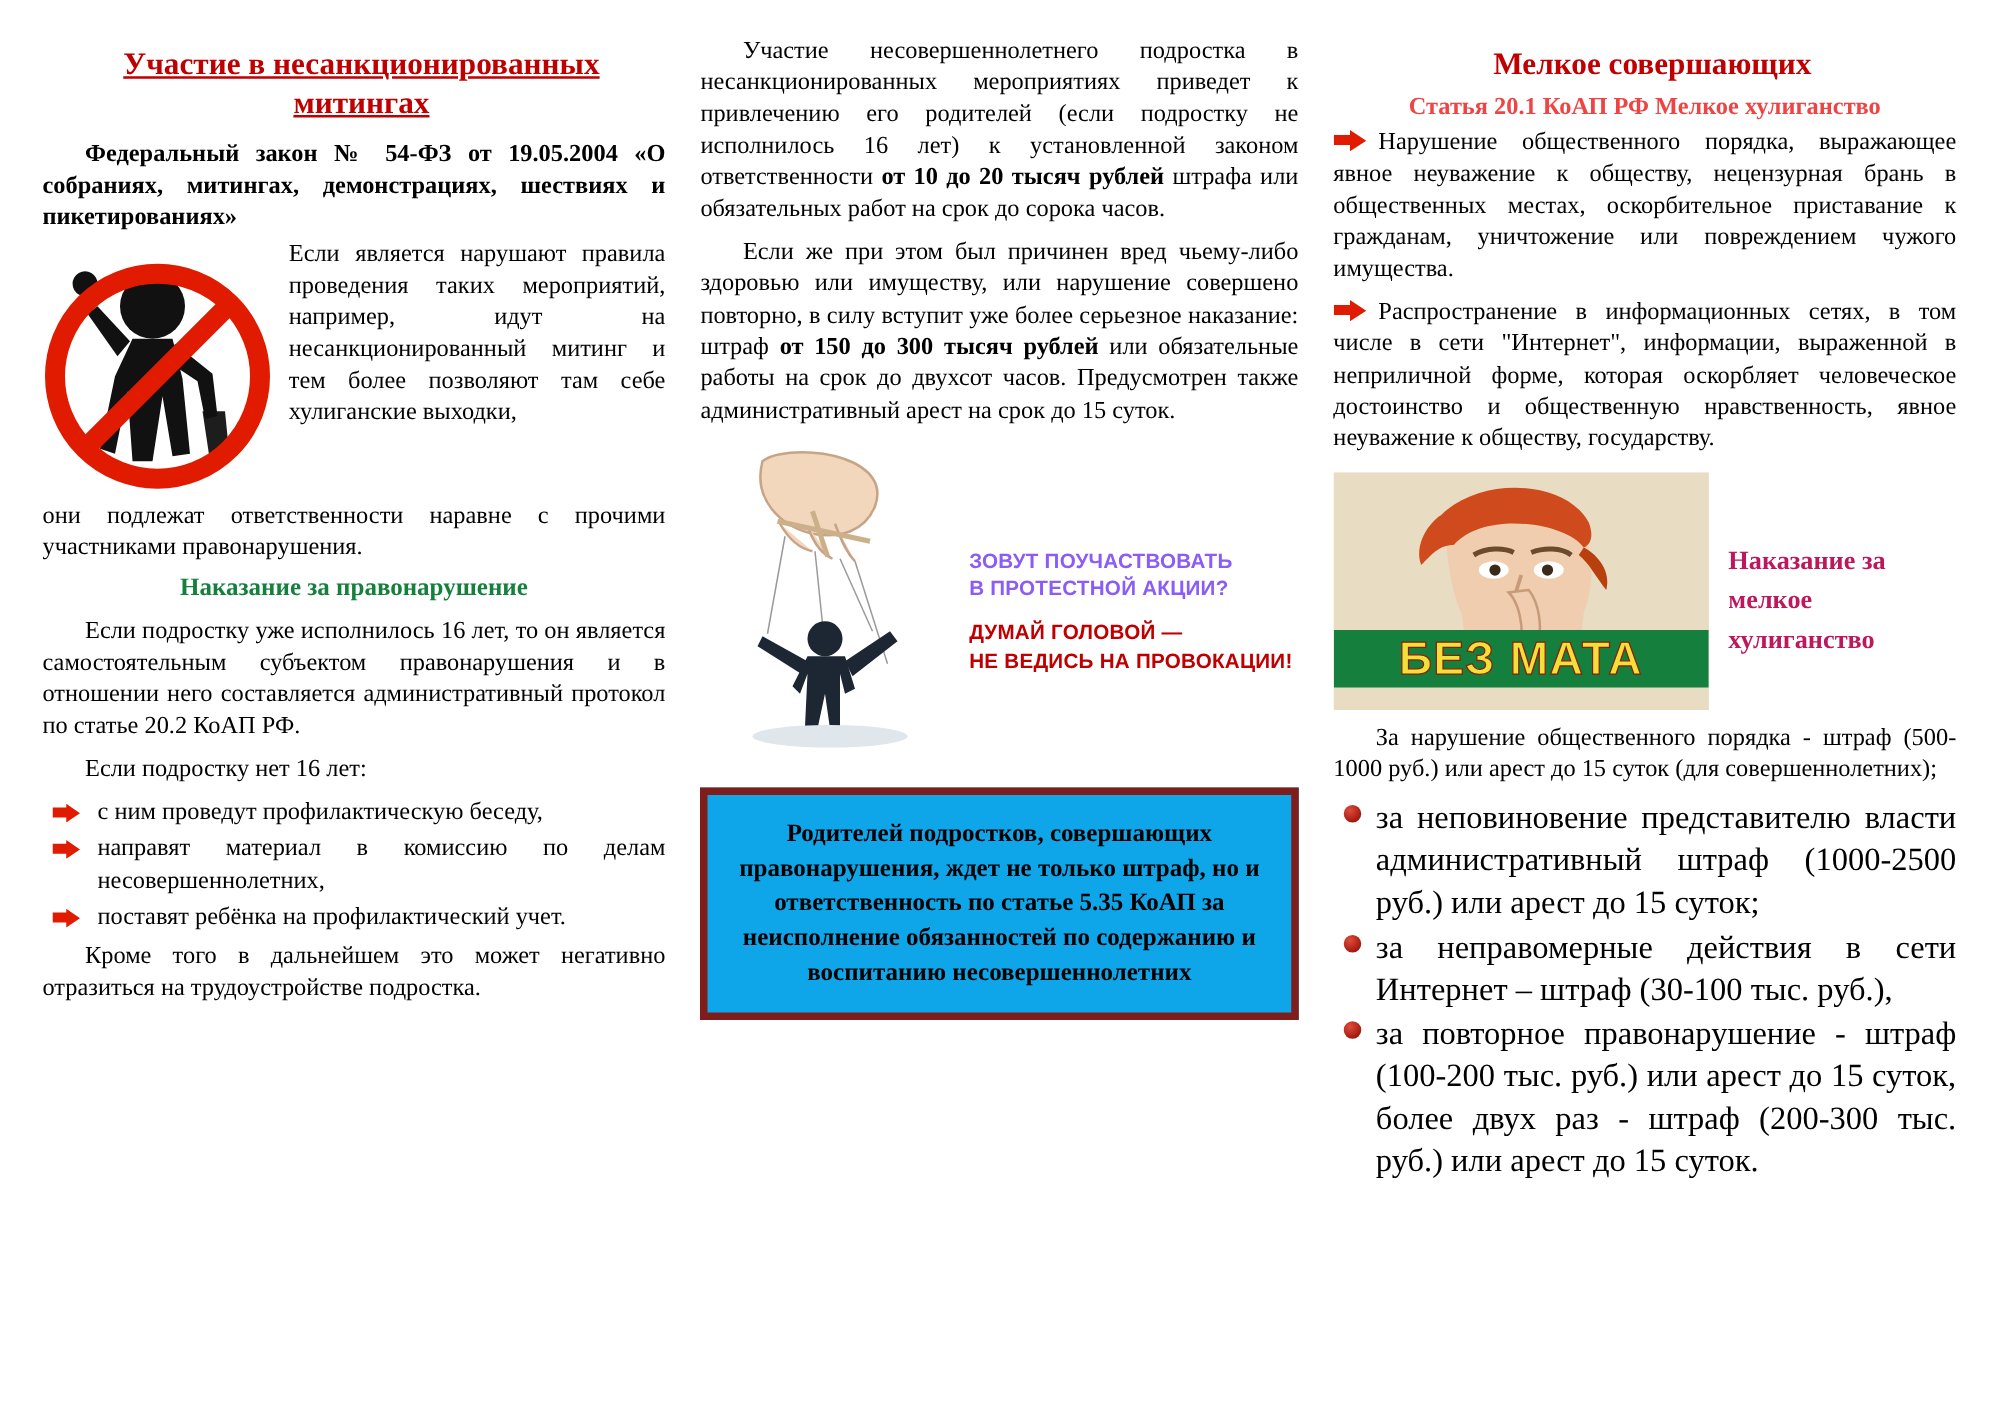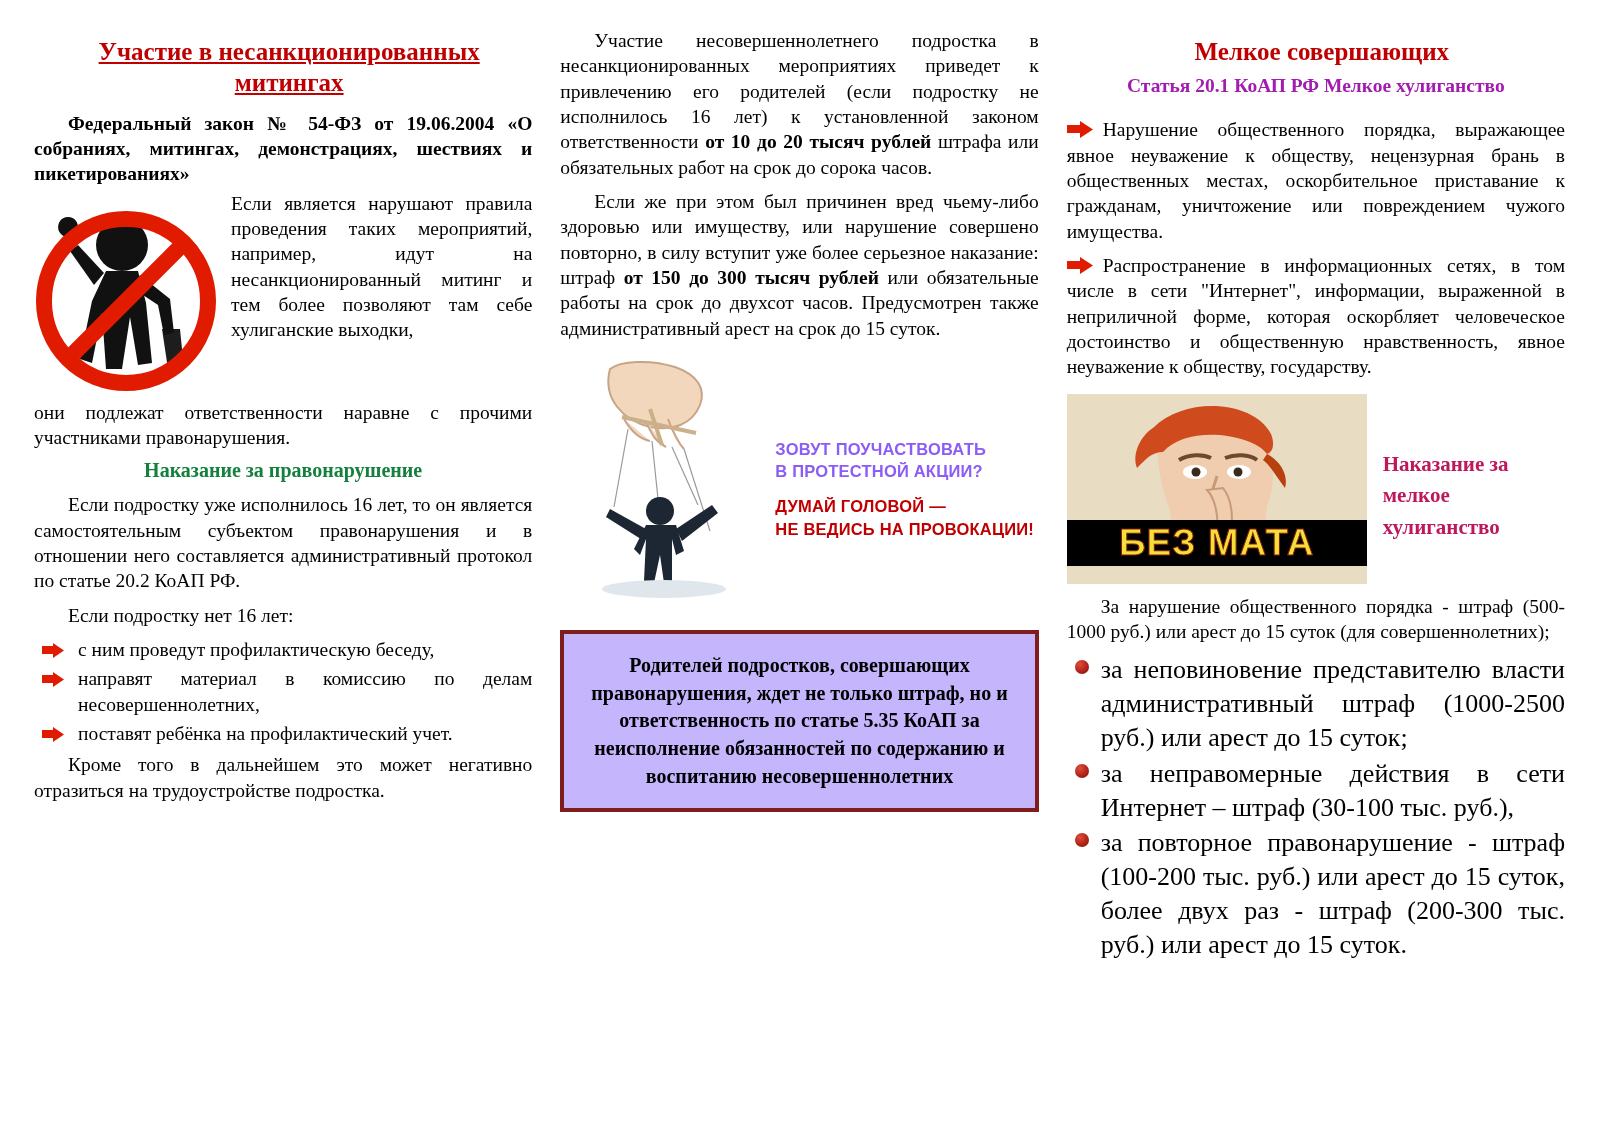--- a/index.html
+++ b/index.html
@@ -47,25 +47,25 @@
     line-height: 1.25;
   }
   h2.heading-center {
     color: #15803d;
     font-size: 20px;
     font-weight: bold;
     text-align: center;
     margin: 6px 0 10px 0;
   }
   h2.heading-black {
-    color: #a21caf;
+    color: #ef4444;
     font-size: 19.5px;
     font-weight: bold;
     text-align: center;
-    margin: 4px 0 20px 0;
+    margin: 4px 0 4px 0;
   }
   p {
     font-size: 19.5px;
     line-height: 1.30;
     text-align: justify;
     margin: 0 0 9px 0;
   }
   p.indent { text-indent: 34px; }
   .redbold { color: #000000; font-weight: bold; }
 
@@ -186,22 +186,22 @@
     font-size: 16.5px;
     font-weight: bold;
     line-height: 1.3;
     margin-top: 14px;
     letter-spacing: .2px;
   }
 
   
   .callout {
     margin-top: 26px;
-    background: #c4b5fd;
-    border: 4px solid #7f1d1d;
+    background: #0ea5e9;
+    border: 6px solid #7f1d1d;
     padding: 18px 22px;
     box-sizing: border-box;
   }
   .callout p {
     text-align: center;
     font-weight: bold;
     font-size: 20px;
     line-height: 1.38;
     margin: 0;
   }
@@ -229,21 +229,21 @@
     font-weight: bold;
     font-size: 21px;
     text-align: left;
     line-height: 1.5;
   }
   .bezmata {
     position: absolute;
     left: 0;
     bottom: 18px;
     width: 100%;
-    background: #000000;
+    background: #15803d;
     height: 46px;
     display: flex;
     align-items: center;
     justify-content: center;
   }
   .bezmata span {
     font-family: "Liberation Sans", sans-serif;
     font-weight: bold;
     font-size: 37px;
     color: #f2e03a;
@@ -253,21 +253,21 @@
 </style>
 </head>
 <body>
 
 <div class="page">
   <div class="columns">
 
     <div class="col col-1">
       <h1 class="title-red">Участие в несанкционированных митингах</h1>
 
-      <p class="law-ref">Федеральный закон № 54-ФЗ от 19.06.2004 «О собраниях, митингах, демонстрациях, шествиях и пикетированиях»</p>
+      <p class="law-ref">Федеральный закон № 54-ФЗ от 19.05.2004 «О собраниях, митингах, демонстрациях, шествиях и пикетированиях»</p>
 
       <div class="protest-icon">
         <svg viewBox="0 0 185 205" width="185" height="205" aria-hidden="true">
 
           <g fill="#111111">
             <circle cx="88" cy="52" r="26"></circle>
             <path d="M72 78 L104 78 L112 110 L118 170 L104 172 L96 124 L88 176 L72 176 L68 120 L58 170 L46 166 L58 108 Z"></path>
             <path d="M70 80 L44 52 L36 58 L60 92 Z"></path>
             <path d="M106 82 L136 106 L140 140 L130 142 L124 112 L100 96 Z"></path>
             <path d="M34 44 a10 10 0 1 1 0.1 0 Z"></path>

